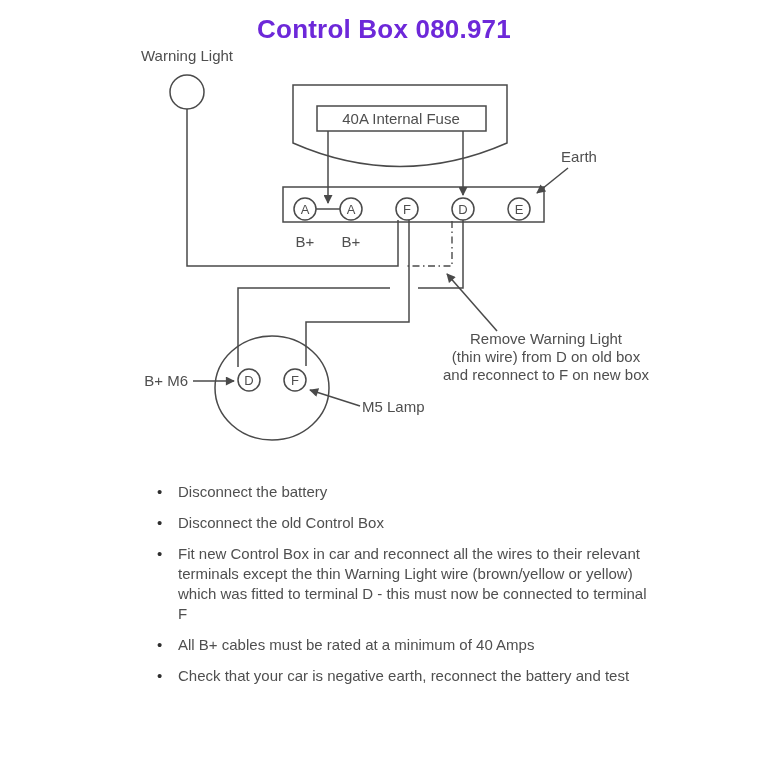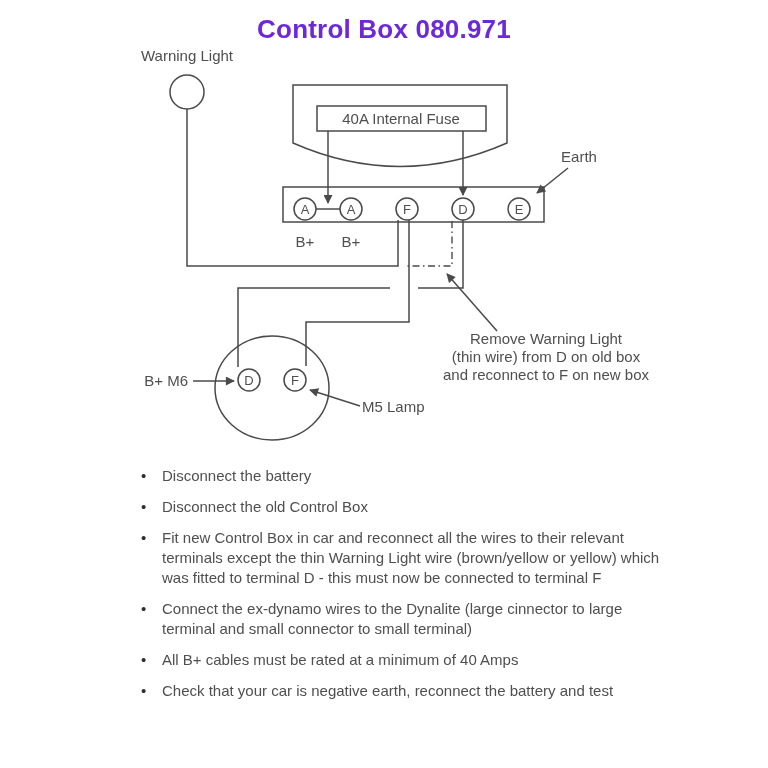--- a/index.html
+++ b/index.html
@@ -23,21 +23,21 @@
   .dashdot{stroke:#4a4a4a;stroke-width:1.4;fill:none;stroke-dasharray:7 3.5 1.5 3.5;}
   .note-line{font-size:15px;}
   .instructions{
     position:absolute;left:140px;top:466px;width:532px;color:#4f4f4f;
     font-size:15px;line-height:20px;
   }
   .instructions h2{
     font-size:15.5px;font-weight:normal;margin:0 0 18px 0;
     text-decoration:underline;text-underline-offset:3px;color:#4a4a4a;
   }
-  .instructions ul{list-style:none;margin:0;padding:0;}
+  .instructions ul{list-style:none;margin:16px;padding:0;}
   .instructions li{
     position:relative;padding-left:22px;margin-bottom:11px;
   }
   .instructions li::before{
     content:"\2022";position:absolute;left:1px;top:0;color:#2e2e2e;font-size:15px;
   }
 </style>
 </head>
 <body>
 
@@ -113,17 +113,16 @@
     <text x="546" y="362" text-anchor="middle" class="note-line">(thin wire) from D on old box</text>
     <text x="546" y="380" text-anchor="middle" class="note-line">and reconnect to F on new box</text>
   </g>
 </svg>
 
 <div class="instructions">
   <ul>
     <li>Disconnect the battery</li>
     <li>Disconnect the old Control Box</li>
     <li>Fit new Control Box in car and reconnect all the wires to their relevant terminals except the thin Warning Light wire (brown/yellow or yellow) which was fitted to terminal D - this must now be connected to terminal F</li>
-    <li>Connect the ex-dynamo wires to the Dynalite (large cinnector to large terminal and small connector to small terminal)</li>
     <li>All B+ cables must be rated at a minimum of 40 Amps</li>
     <li>Check that your car is negative earth, reconnect the battery and test</li>
   </ul>
 </div>
 
 </body></html>

